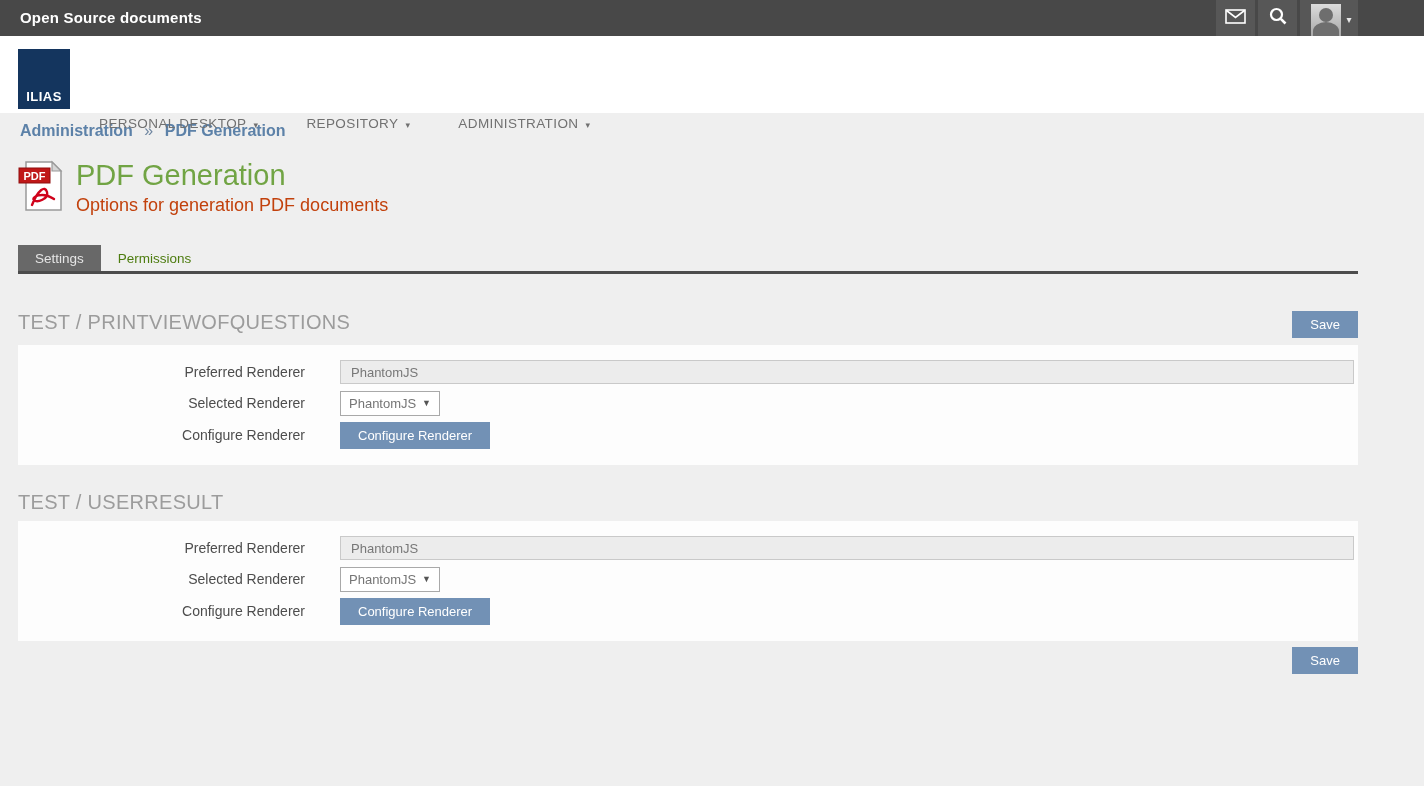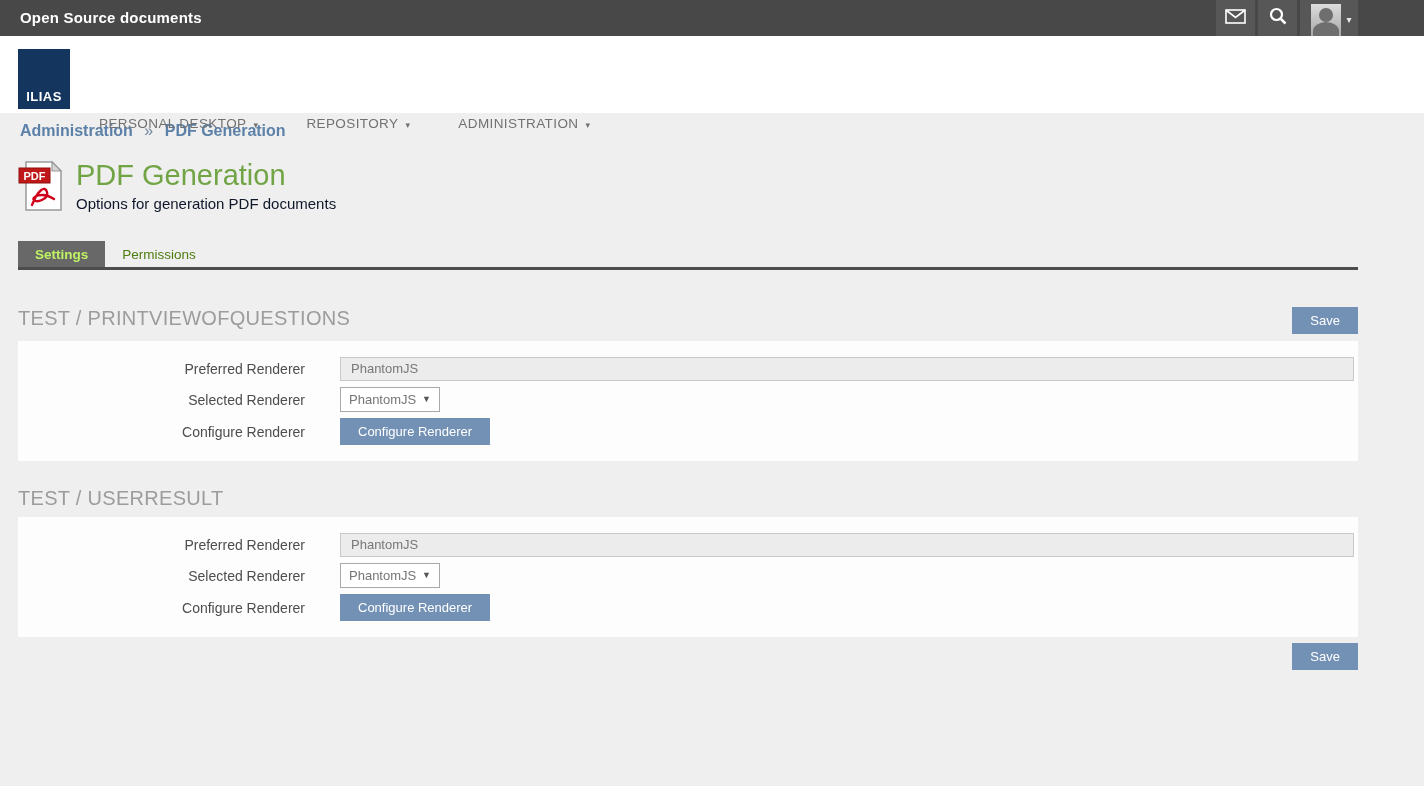--- a/index.html
+++ b/index.html
@@ -56,26 +56,26 @@
   
   .breadcrumb { padding:9px 20px 6px; font-size:16px; font-weight:700; color:#5c81a8; }
   .breadcrumb a { color:#5c81a8; text-decoration:none; cursor:pointer; }
   .breadcrumb .sep { margin:0 7px; font-weight:400; color:#6f86a0; }
 
   
   .page-head { display:flex; margin:14px 0 0 18px; }
   .pdf-icon { width:46px; height:52px; flex:none; }
   .titles { margin-left:12px; }
   .page-title { font-size:29px; color:#71a444; font-weight:400; margin:0 0 3px; line-height:1.1; }
-  .page-subtitle { font-size:15px; color:#0f172a; }
+  .page-subtitle { font-size:18px; color:#c2410c; }
 
   
   .tabs { margin:29px 0 0 18px; width:1340px; border-bottom:3px solid #4c4c4c; display:flex; }
   .tab { padding:6px 17px 5px; font-size:13.5px; color:#4d7c0f; cursor:pointer; }
-  .tab.active { background:#686868; color:#bef264;font-weight:bold; }
+  .tab.active { background:#686868; color:#e5e5e5; }
 
   
   .content { margin-left:18px; width:1340px; }
   .section-head { display:flex; justify-content:space-between; align-items:flex-start; margin-top:37px; }
   .section-head.no-btn { margin-top:26px; }
   .section-title { font-size:20px; color:#9c9c9c; font-weight:400; margin:0; letter-spacing:0.3px; }
   .btn-primary {
     background:#7291b5; color:#fff; border:0; padding:6px 18px; font-size:13px;
     font-family:inherit; cursor:pointer;
   }

